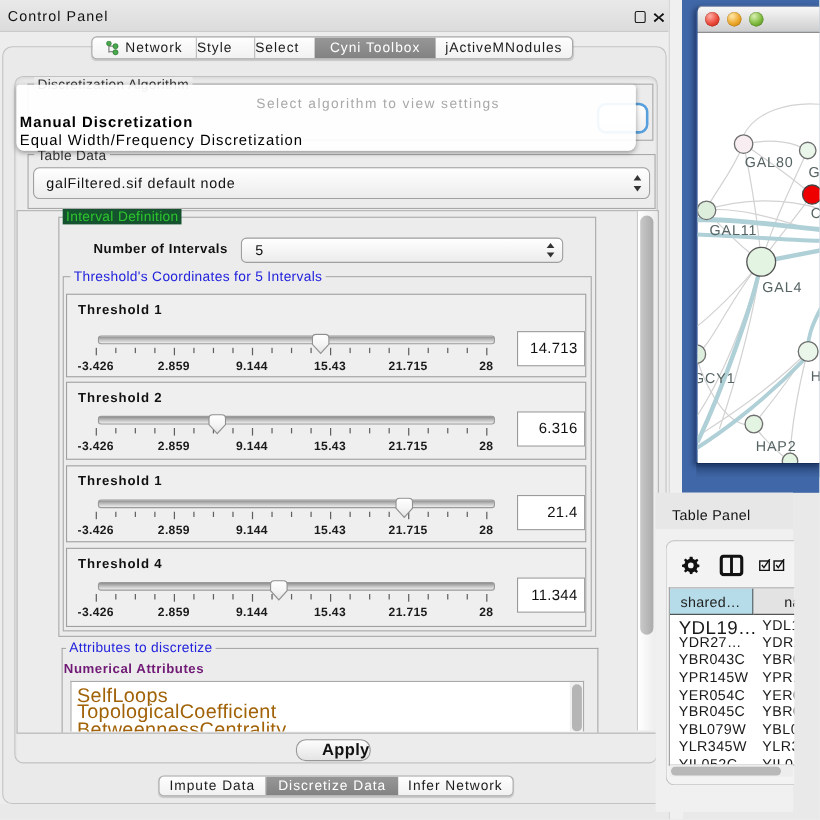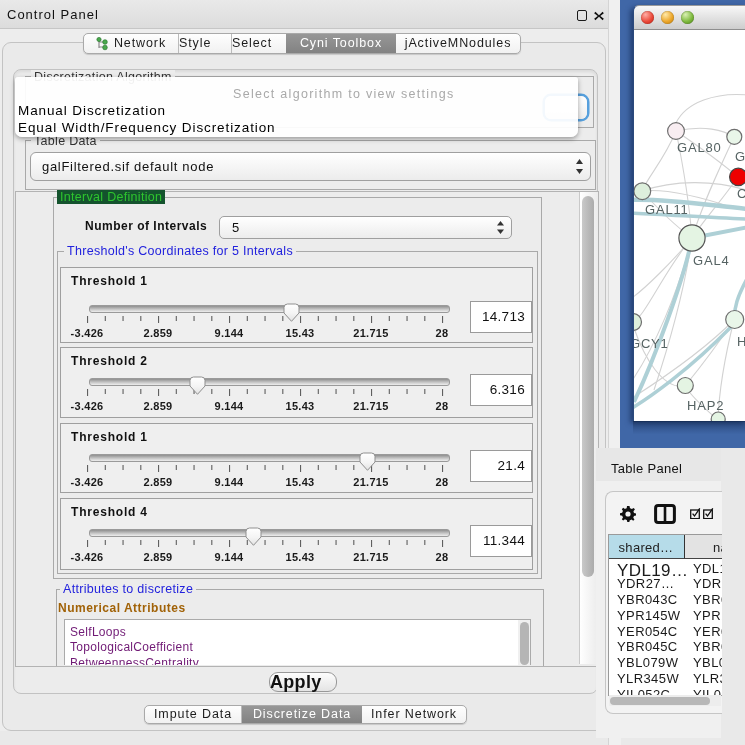--- a/index.html
+++ b/index.html
@@ -234,39 +234,39 @@
 <div class="abs" style="left:270.0px;top:550.5px;width:60px;text-align:center;font-size:11px;font-weight:bold;color:#1a1a1a">15.43</div>
 <div class="abs" style="left:341.0px;top:550.5px;width:60px;text-align:center;font-size:11px;font-weight:bold;color:#1a1a1a">21.715</div>
 <div class="abs" style="left:412.0px;top:550.5px;width:60px;text-align:center;font-size:11px;font-weight:bold;color:#1a1a1a">28</div>
 <svg class="abs" style="left:245.3px;top:526.5px" width="17" height="20" viewBox="0 0 17 20">
 <path d="M1 4.5 Q1 1 4.5 1 L12.5 1 Q16 1 16 4.5 L16 10 L8.5 18.3 L1 10 Z" fill="url(#thgrad)" stroke="#8f8f8f" stroke-width="1"></path>
 </svg>
 <div class="abs" style="left:470px;top:525.0px;width:54px;height:30px;border:1.5px solid #9a9a9a;background:#fff;font-size:13.5px;color:#111;text-align:right;line-height:30px;padding-right:6px">11.344</div>
 
   <div class="abs" style="left:56px;top:589px;width:486px;height:76px;border:1px solid #a9a9a9;border-bottom:none"></div>
   <div class="abs" style="left:60px;top:582px;background:#ececec;padding:0 3px;font-size:12.5px;color:#2222dd">Attributes to discretize</div>
-  <div class="abs" style="left:58px;top:601px;font-size:12px;font-weight:bold;color:#a16207;letter-spacing:0.5px">Numerical Attributes</div>
-  <div class="abs" style="left:64px;top:619px;width:465px;height:45px;background:#fff;border:1px solid #aaa;border-bottom:none;overflow:hidden;font-size:12px;color:#701a75">
+  <div class="abs" style="left:58px;top:601px;font-size:12px;font-weight:bold;color:#701a75;letter-spacing:0.5px">Numerical Attributes</div>
+  <div class="abs" style="left:64px;top:619px;width:465px;height:45px;background:#fff;border:1px solid #aaa;border-bottom:none;overflow:hidden;font-size:18px;color:#a16207">
     <div style="padding:4.5px 0 0 5px;line-height:15.6px">SelfLoops<br>TopologicalCoefficient<br>BetweennessCentrality</div>
     <div class="abs" style="right:0;top:0;width:12px;height:45px;background:#f0f0f0"></div>
     <div class="abs" style="right:1.5px;top:2px;width:9px;height:43px;background:#b5b5b5;border-radius:5px"></div>
   </div>
 
-  <div class="abs" style="left:269px;top:672px;width:66px;height:18px;border:1px solid #989898;border-radius:9px;background:linear-gradient(#fdfdfd,#e4e4e4);text-align:left;line-height:18px;font-size:18px;font-weight:bold;color:#111">Apply</div>
+  <div class="abs" style="left:269px;top:672px;width:66px;height:18px;border:1px solid #989898;border-radius:9px;background:linear-gradient(#fdfdfd,#e4e4e4);text-align:right;line-height:18px;font-size:15px;font-weight:bold;color:#111">Apply</div>
 
   <div class="abs" style="left:144px;top:705px;height:17px;display:flex;border:1px solid #a9a9a9;border-radius:5px;overflow:hidden;background:linear-gradient(#fefefe,#f1f1f1);font-size:12.5px;line-height:17px;color:#1c1c1c;letter-spacing:0.9px;box-shadow:0 1px 1px rgba(0,0,0,0.15)">
     <div style="width:96px;text-align:center;border-right:1px solid #bbb">Impute Data</div>
     <div style="width:120px;text-align:center;background:linear-gradient(#979797,#828282);color:#fff">Discretize Data</div>
     <div style="width:104px;text-align:center">Infer Network</div>
   </div>
 </div>
 
 <div class="abs" style="left:15px;top:77px;width:563px;height:60px;background:rgba(255,255,255,0.93);border-radius:3px 3px 7px 7px;box-shadow:0 2px 5px rgba(0,0,0,0.35);z-index:50"></div>
 <div class="abs" style="left:233px;top:87px;font-size:12.5px;color:#a9a9a9;letter-spacing:1.3px;z-index:51">Select algorithm to view settings</div>
-<div class="abs" style="left:18px;top:103px;font-size:13.5px;font-weight:normal;color:#000;letter-spacing:0.9px;z-index:51">Manual Discretization</div>
+<div class="abs" style="left:18px;top:103px;font-size:13.5px;font-weight:bold;color:#000;letter-spacing:0.9px;z-index:51">Manual Discretization</div>
 <div class="abs" style="left:18px;top:120px;font-size:13.5px;color:#000;letter-spacing:0.9px;z-index:51">Equal Width/Frequency Discretization</div>
 
 <div class="abs" style="left:608px;top:0;width:12px;height:745px;background:#f0f0f0;border-left:1px solid #d4d4d4"></div>
 
 <div class="abs" style="left:620px;top:0;width:125px;height:448px;background:#4067a7">
     <div class="abs" style="left:13px;top:420px;width:112px;height:2px;background:#1e3a66"></div>
     <div class="abs" style="left:13px;top:422px;width:112px;height:12px;background:linear-gradient(#2b4a7e,#3f66a6)"></div>
   </div>
 
 <div class="abs" style="left:633px;top:5px;width:112px;height:415px;border-left:1px solid #2c4a7c;border-top:1px solid #9a9a9a;border-radius:6px 0 0 0;overflow:hidden;box-shadow:-3px 2px 5px rgba(15,35,75,0.55)">

